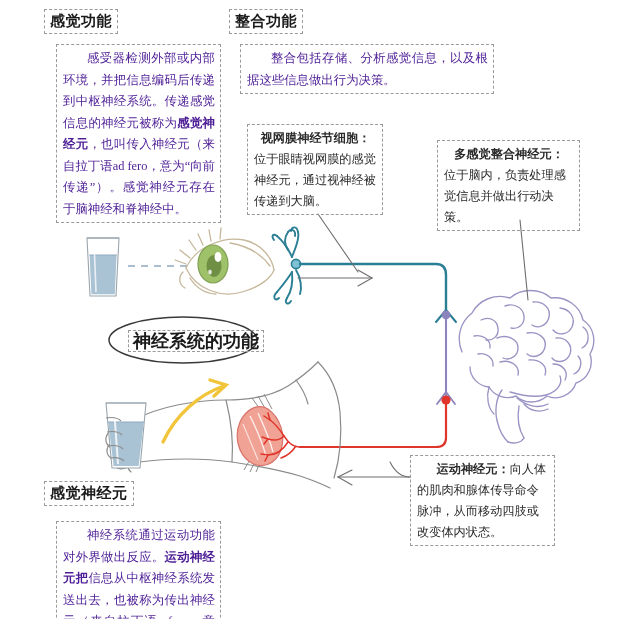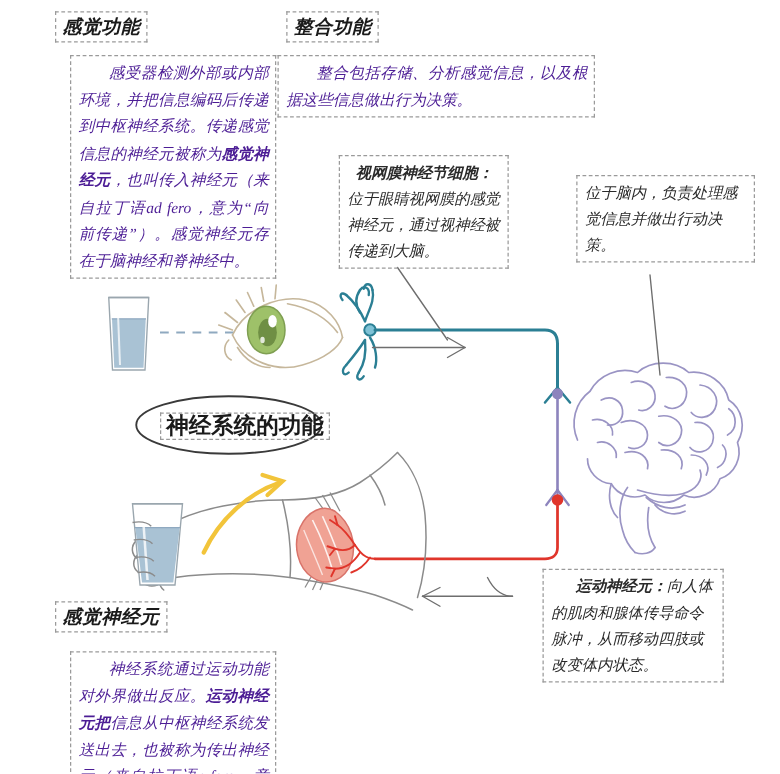--- a/index.html
+++ b/index.html
@@ -13,21 +13,20 @@
   }
   #canvas{position:absolute;left:0;top:0;width:624px;height:619px;}
   .art{position:absolute;left:0;top:0;width:624px;height:619px;pointer-events:none;}
 
   
   .dashbox{
     position:absolute;
     box-sizing:border-box;
     border:1px dashed #9a9a9a;
     background:transparent;
-    font-style:italic;
   }
   .section-title{
     font-family:"DejaVu Sans","Liberation Sans",sans-serif;
     font-weight:bold;
     font-size:15px;
     line-height:21px;
     color:#1a1a1a;
     padding:1px 5px 1px 5px;
     letter-spacing:0.5px;
     white-space:nowrap;
@@ -40,21 +39,20 @@
     text-align:justify;
     text-justify:inter-ideograph;
   }
   .para .ind{display:inline-block;width:1.9em;}
   .para b{font-weight:bold;}
   .callout{
     font-size:12.2px;
     line-height:21px;
     color:#2a2a2a;
     padding:3px 5px 2px 6px;
-    margin-left:24px;
   }
   .callout .hd{font-weight:bold;}
   .callout .ctr{display:block;text-align:center;}
 
   .oval-label{
     position:absolute;
     font-family:"DejaVu Sans","Liberation Sans",sans-serif;
     font-weight:bold;
     font-size:18px;
     line-height:18px;
@@ -259,30 +257,30 @@
   <div class="dashbox section-title" style="left:44px;top:9px;">感觉功能</div>
 
   <div class="dashbox section-title" style="left:229px;top:9px;">整合功能</div>
 
   <div class="dashbox section-title" style="left:44px;top:481px;">感觉神经元</div>
 
   <div class="dashbox para" style="left:56px;top:44px;width:165px;">
     <span class="ind"></span><span>感受器检测外部或内部环境，并把信息编码后传递到中枢神经系统。传递感觉信息的神经元被称为</span><b>感觉神经元</b><span>，也叫传入神经元（来自拉丁语ad fero，意为“向前传递”）。感觉神经元存在于脑神经和脊神经中。</span>
   </div>
 
-  <div class="dashbox para" style="left:222px;top:44px;width:254px;">
+  <div class="dashbox para" style="left:240px;top:44px;width:254px;">
     <span class="ind"></span><span>整合包括存储、分析感觉信息，以及根据这些信息做出行为决策。</span>
   </div>
 
   <div class="dashbox callout" style="left:247px;top:124px;width:136px;">
     <span class="ctr hd">视网膜神经节细胞：</span><span>位于眼睛视网膜的感觉神经元，通过视神经被传递到大脑。</span>
   </div>
 
   <div class="dashbox callout" style="left:437px;top:140px;width:143px;">
-    <span>位于脑内，负责处理感觉信息并做出行动决策。</span>
+    <span class="ctr hd">多感觉整合神经元：</span><span>位于脑内，负责处理感觉信息并做出行动决策。</span>
   </div>
 
   <div class="dashbox callout" style="left:410px;top:455px;width:145px;">
     <span class="hd" style="margin-left:1.6em;">运动神经元：</span><span>向人体的肌肉和腺体传导命令脉冲，从而移动四肢或改变体内状态。</span>
   </div>
 
   <div class="dashbox para" style="left:56px;top:521px;width:165px;">
     <span class="ind"></span><span>神经系统通过运动功能对外界做出反应。</span><b>运动神经元把</b><span>信息从中枢神经系统发送出去，也被称为传出神经元（来自拉丁语e fero，意为“带走”）。</span>
   </div>
 

